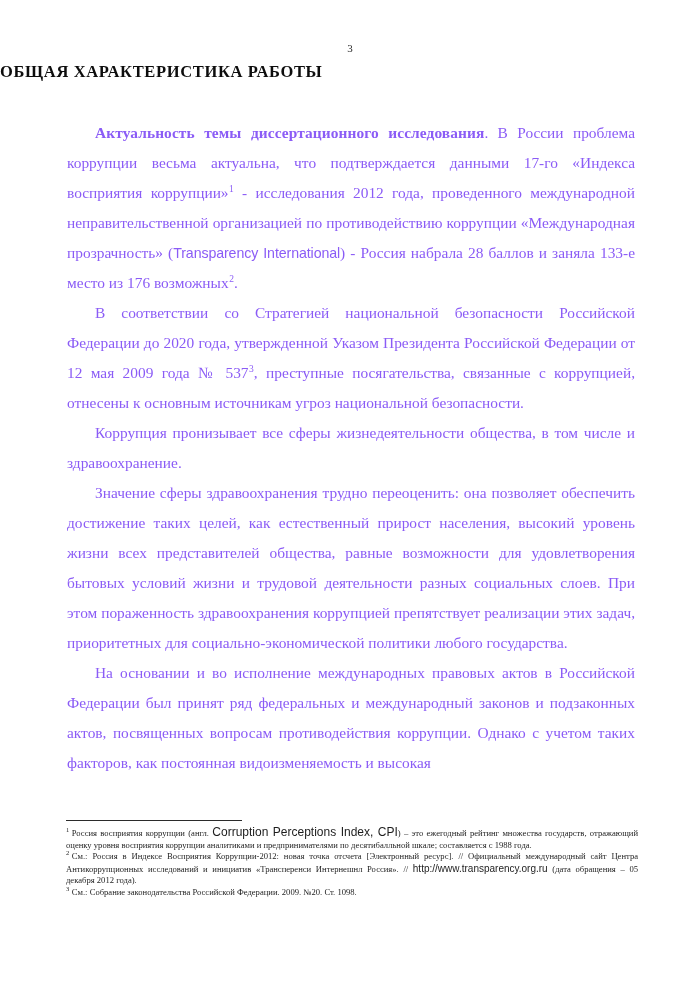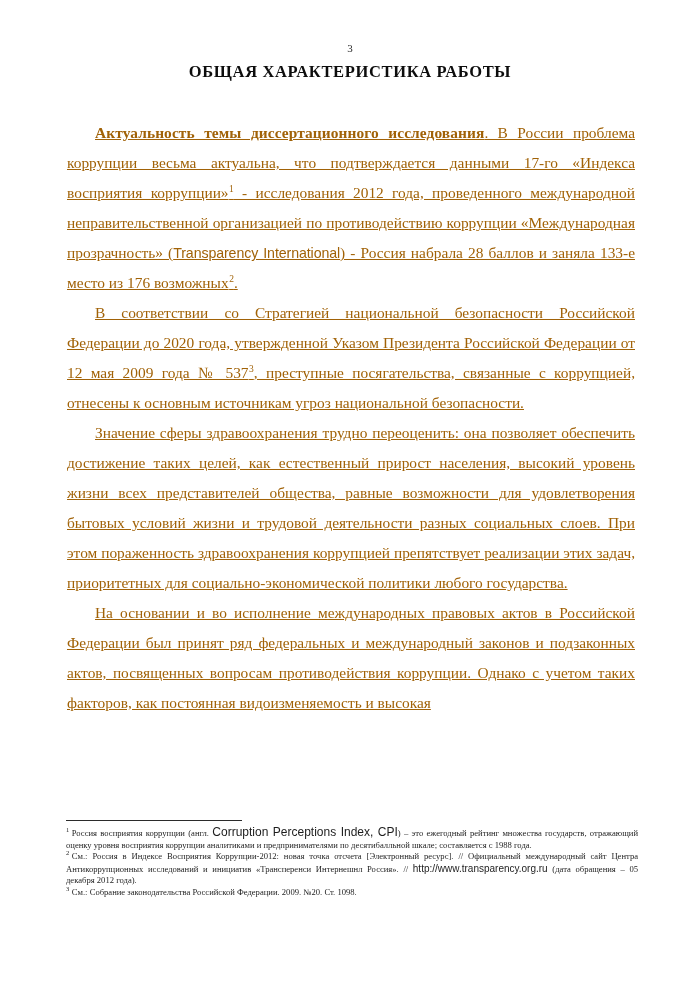--- a/index.html
+++ b/index.html
@@ -35,44 +35,43 @@
     letter-spacing: 0.2px;
     color: #2a2a2a;
   }
 
   
   .doc-title {
     position: absolute;
     top: 62px;
     left: 0;
     width: 700px;
-    text-align: center;
+    text-align: left;
     font-size: 16.5px;
     font-weight: bold;
     letter-spacing: 0.65px;
     color: #0d0d0d;
   }
 
   
   .body-column {
     position: absolute;
     left: 67px;
     top: 118px;
     width: 568px;
   }
 
   .para {
     margin: 0 0 0 0;
     text-indent: 28px;
     text-align: justify;
     font-size: 15.4px;
     line-height: 30px;
-    color: #a16207;
+    color: #8b5cf6;
     hyphens: none;
-    text-decoration: underline;
     -webkit-hyphens: none;
   }
 
   .para b, .para .bold {
     font-weight: bold;
     letter-spacing: 0.1px;
   }
 
   .latin {
     font-family: "Liberation Sans", "DejaVu Sans", sans-serif;
@@ -135,20 +134,21 @@
   <div class="body-column">
 
     <p class="para">
       <b class="bold">Актуальность темы диссертационного исследования</b><span>. В России проблема коррупции весьма актуальна, что подтверждается данными 17-го «Индекса восприятия коррупции»</span><sup class="fn">1</sup><span> - исследования 2012 года, проведенного международной неправительственной организацией по противодействию коррупции «Международная прозрачность» (</span><span class="latin">Transparency International</span><span>) - Россия набрала 28 баллов и заняла 133-е место из 176 возможных</span><sup class="fn">2</sup><span>.</span>
     </p>
 
     <p class="para">
       <span>В соответствии  со Стратегией национальной безопасности Российской Федерации до 2020 года, утвержденной Указом Президента Российской Федерации от 12 мая 2009 года № 537</span><sup class="fn">3</sup><span>, преступные посягательства, связанные с коррупцией, отнесены к основным источникам угроз национальной безопасности.</span>
     </p>
 
+    <p class="para">Коррупция пронизывает все сферы жизнедеятельности общества, в том числе и здравоохранение.</p>
 
     <p class="para">Значение сферы здравоохранения трудно переоценить: она позволяет обеспечить достижение таких целей, как естественный прирост населения, высокий уровень жизни всех представителей общества, равные возможности для удовлетворения бытовых условий жизни и трудовой деятельности разных социальных слоев. При этом пораженность здравоохранения коррупцией препятствует реализации этих задач, приоритетных для социально-экономической политики любого государства.</p>
 
     <p class="para">На основании и во исполнение международных правовых актов в Российской Федерации был принят ряд федеральных и международный законов и подзаконных актов, посвященных вопросам противодействия коррупции. Однако с учетом таких факторов, как постоянная видоизменяемость и высокая</p>
 
   </div>
 
   <div class="footnote-area">
     <div class="footnote-rule"></div>
 

